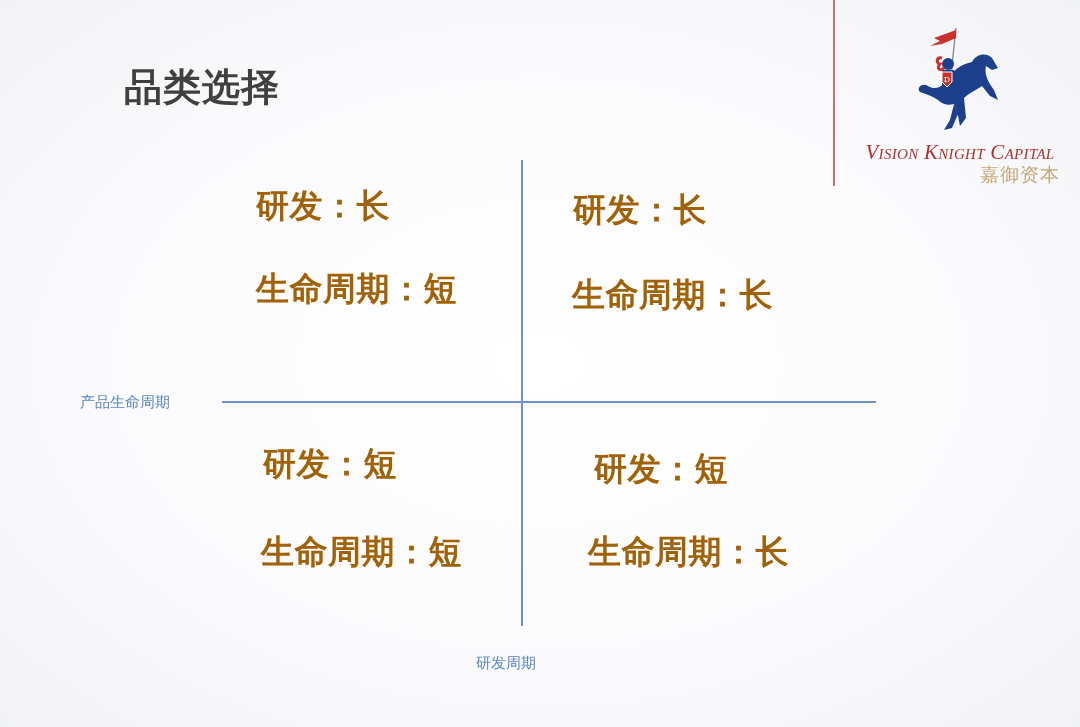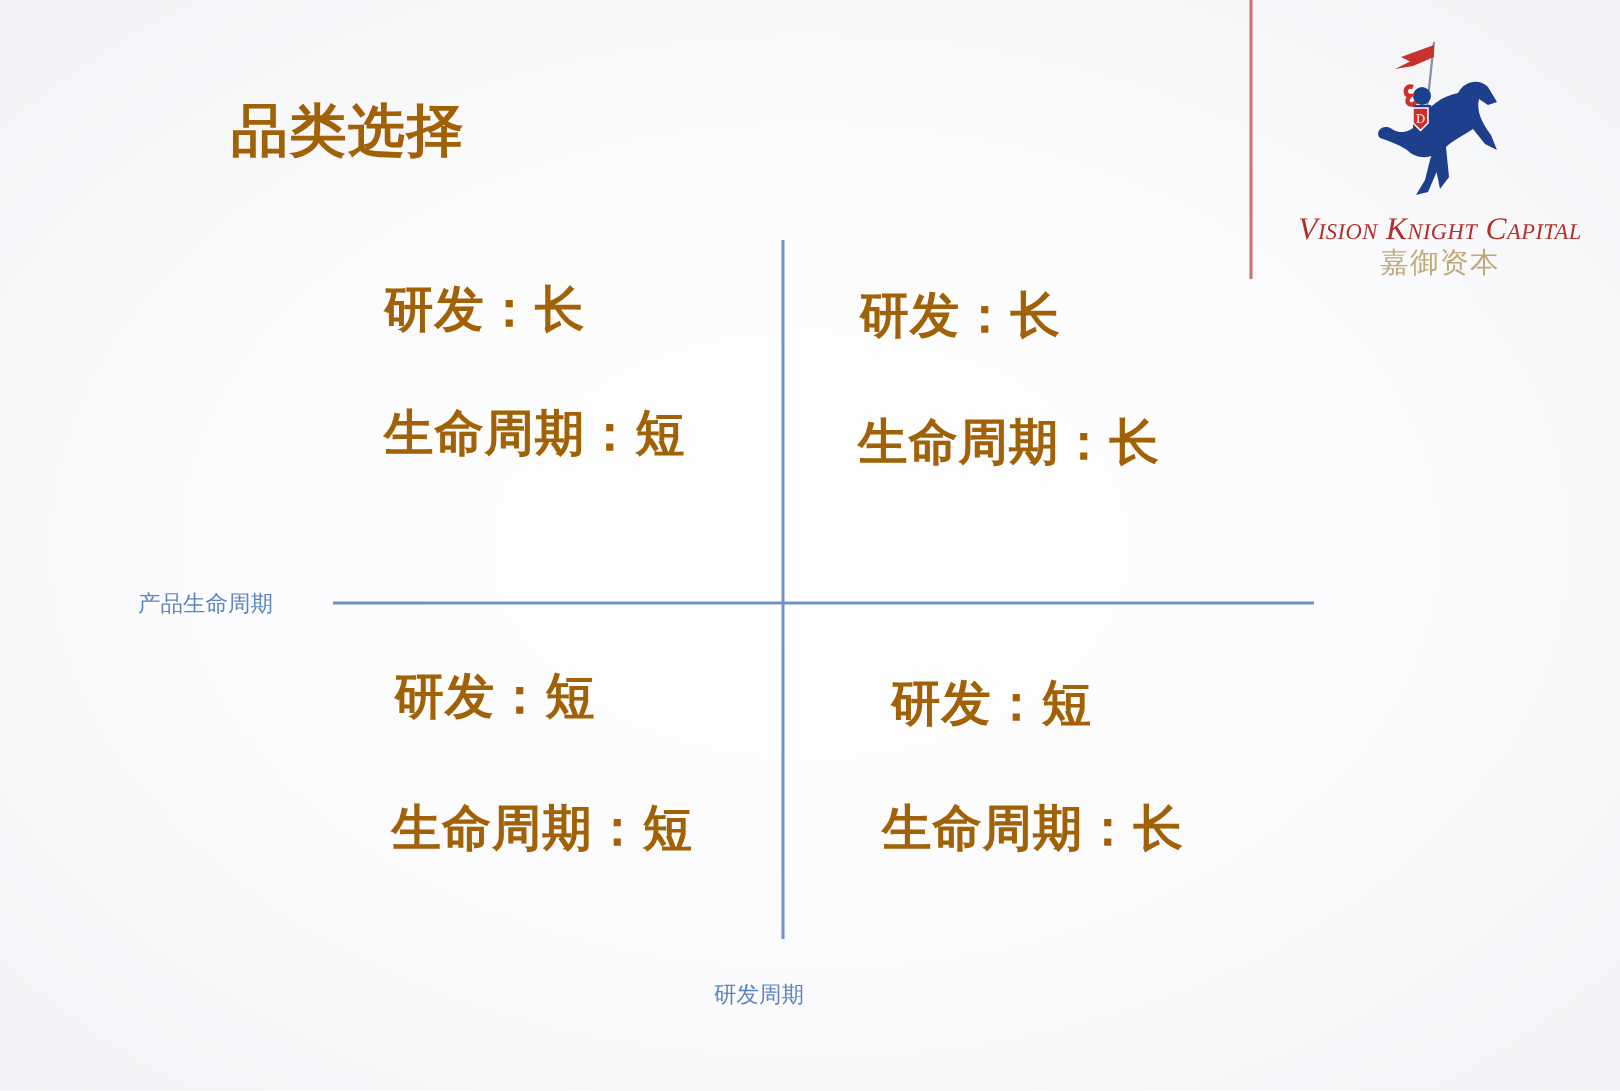--- a/index.html
+++ b/index.html
@@ -3,53 +3,53 @@
 <meta charset="utf-8">
 <style>
   html, body { margin: 0; padding: 0; }
   body {
     width: 1080px; height: 727px; overflow: hidden; position: relative;
     background: radial-gradient(ellipse at 50% 50%, #ffffff 0%, #fbfbfd 55%, #f2f3f6 100%);
     font-family: "DejaVu Sans", "Liberation Sans", sans-serif;
   }
   .title {
     position: absolute; left: 124px; top: 62px;
-    font-size: 38px; font-weight: bold; color: #a16207; letter-spacing: 1px; margin-left: 30px;
+    font-size: 38px; font-weight: bold; color: #404040; letter-spacing: 1px;
   }
   .brand-divider {
     position: absolute; left: 833px; top: 0; width: 2px; height: 186px;
     background: #c9736f;
   }
   .logo {
     position: absolute; left: 860px; top: 24px; width: 200px; height: 170px;
   }
   .logo svg { position: absolute; left: 46px; top: 0; }
   .logo-en {
     position: absolute; left: 0; top: 116px; width: 200px; text-align: center;
     font-family: "Liberation Serif", "DejaVu Serif", serif; font-style: italic;
     color: #b0302c; font-size: 21px; letter-spacing: 0.3px; font-variant: small-caps;
     white-space: nowrap;
   }
   .logo-cn {
-    position: absolute; left: 0; top: 138px; width: 200px; text-align: center;
+    position: absolute; left: 0; top: 138px; width: 200px; text-align: right;
     color: #c2a878; font-size: 19px; letter-spacing: 1px;
   }
   .axis-h {
     position: absolute; left: 222px; top: 401px; width: 654px; height: 2px;
     background: #6e93c4;
   }
   .axis-v {
     position: absolute; left: 521px; top: 160px; width: 2px; height: 466px;
     background: #6e93c4;
   }
   .axis-label {
     position: absolute; font-family: "DejaVu Serif", "Liberation Serif", serif;
     color: #5b86bd; font-size: 15px;
   }
-  .axis-label.y { left: 92px; top: 393px; }
+  .axis-label.y { left: 80px; top: 393px; }
   .axis-label.x { left: 476px; top: 654px; }
   .q-line {
     position: absolute; font-size: 33px; font-weight: bold; color: #a16207;
     white-space: nowrap; letter-spacing: 0.5px;
   }
 </style>
 </head>
 <body>
 
 <div class="title">品类选择</div>

